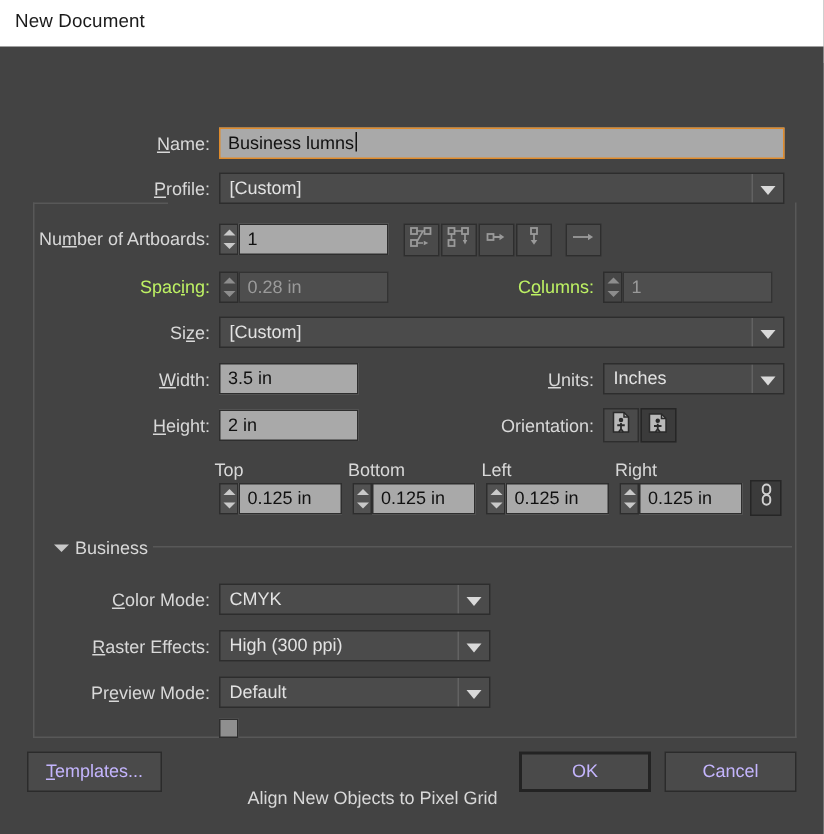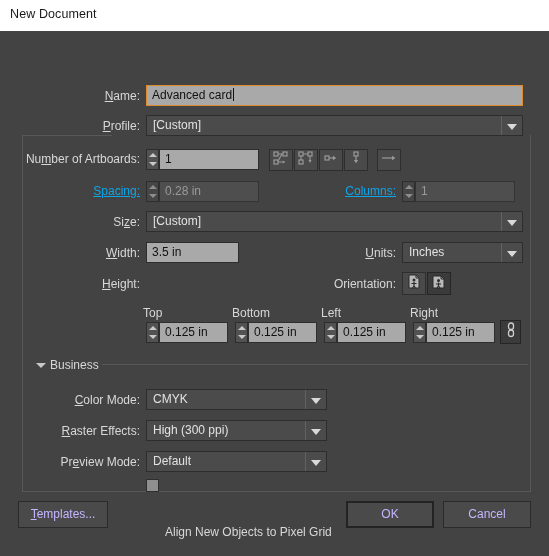--- a/index.html
+++ b/index.html
@@ -25,21 +25,21 @@
   .dialog{
     position:absolute;left:0;top:31px;width:549px;height:525px;
     background:#434343;
   }
 
   
   .lbl{
     position:absolute;font-size:12px;color:#d8d8d8;
     text-align:right;white-space:nowrap;
   }
-  .lbl.dis{color:#0ea5e9;text-decoration:underline;}
+  .lbl.dis{color:#bef264;}
   .lbl .u{text-decoration:underline;}
   .hdr{
     position:absolute;font-size:12px;color:#d8d8d8;white-space:nowrap;
   }
 
   
   .tfield{
     position:absolute;background:#a9a9a9;border:1px solid #2e2e2e;
     box-sizing:border-box;color:#111;font-size:12px;
     padding:0 0 0 5px;line-height:19px;height:21px;
@@ -139,21 +139,21 @@
 
 <div id="root">
 
   <div class="titlebar">
     <div class="ttl">New Document</div>
   </div>
 
   <div class="dialog">
 
     <div class="lbl" style="left:30px;top:58px;width:110px;"><span class="u">N</span>ame:</div>
-    <div class="tfield focus" style="left:146px;top:54px;width:377px;"><span>Advanced card</span><span class="caret"></span></div>
+    <div class="tfield focus" style="left:146px;top:54px;width:377px;"><span>Business lumns</span><span class="caret"></span></div>
 
     <div class="gb-top-l" style="left:22px;top:104px;width:90px;"></div>
     <div class="gb-top-r" style="left:530px;top:104px;width:0px;"></div>
     <div class="groupbox" style="left:22px;top:104px;width:509px;height:357px;"></div>
 
     <div class="lbl" style="left:30px;top:88px;width:110px;"><span class="u">P</span>rofile:</div>
     <div class="combo" style="left:146px;top:84px;width:377px;">
       <span>[Custom]</span>
       <span class="arrowbox"></span>
     </div>
@@ -228,20 +228,21 @@
     <div class="lbl" style="left:30px;top:215px;width:110px;"><span class="u">W</span>idth:</div>
     <div class="tfield" style="left:146px;top:211px;width:93px;">3.5 in</div>
 
     <div class="lbl" style="left:290px;top:215px;width:106px;"><span class="u">U</span>nits:</div>
     <div class="combo" style="left:402px;top:211px;width:121px;">
       <span>Inches</span>
       <span class="arrowbox"></span>
     </div>
 
     <div class="lbl" style="left:30px;top:246px;width:110px;"><span class="u">H</span>eight:</div>
+    <div class="tfield" style="left:146px;top:242px;width:93px;">2 in</div>
 
     <div class="lbl" style="left:280px;top:246px;width:116px;">Orientation:</div>
     <div class="iconbtn" style="left:402px;top:241px;width:24px;height:23px;">
       <svg width="16" height="17" viewBox="0 0 16 17">
         <path d="M3 2 h7 l3 3 v10 h-10 z" fill="#b9b9b9" stroke="#2a2a2a" stroke-width="1"></path>
         <path d="M10 2 v3 h3" fill="none" stroke="#2a2a2a" stroke-width="1"></path>
         <circle cx="8" cy="7" r="1.5" fill="#2a2a2a"></circle>
         <path d="M8 9 v4 M5.5 10.5 h5 M6.5 15 l1.5 -2 l1.5 2" stroke="#2a2a2a" stroke-width="1.2" fill="none"></path>
       </svg>
     </div>

